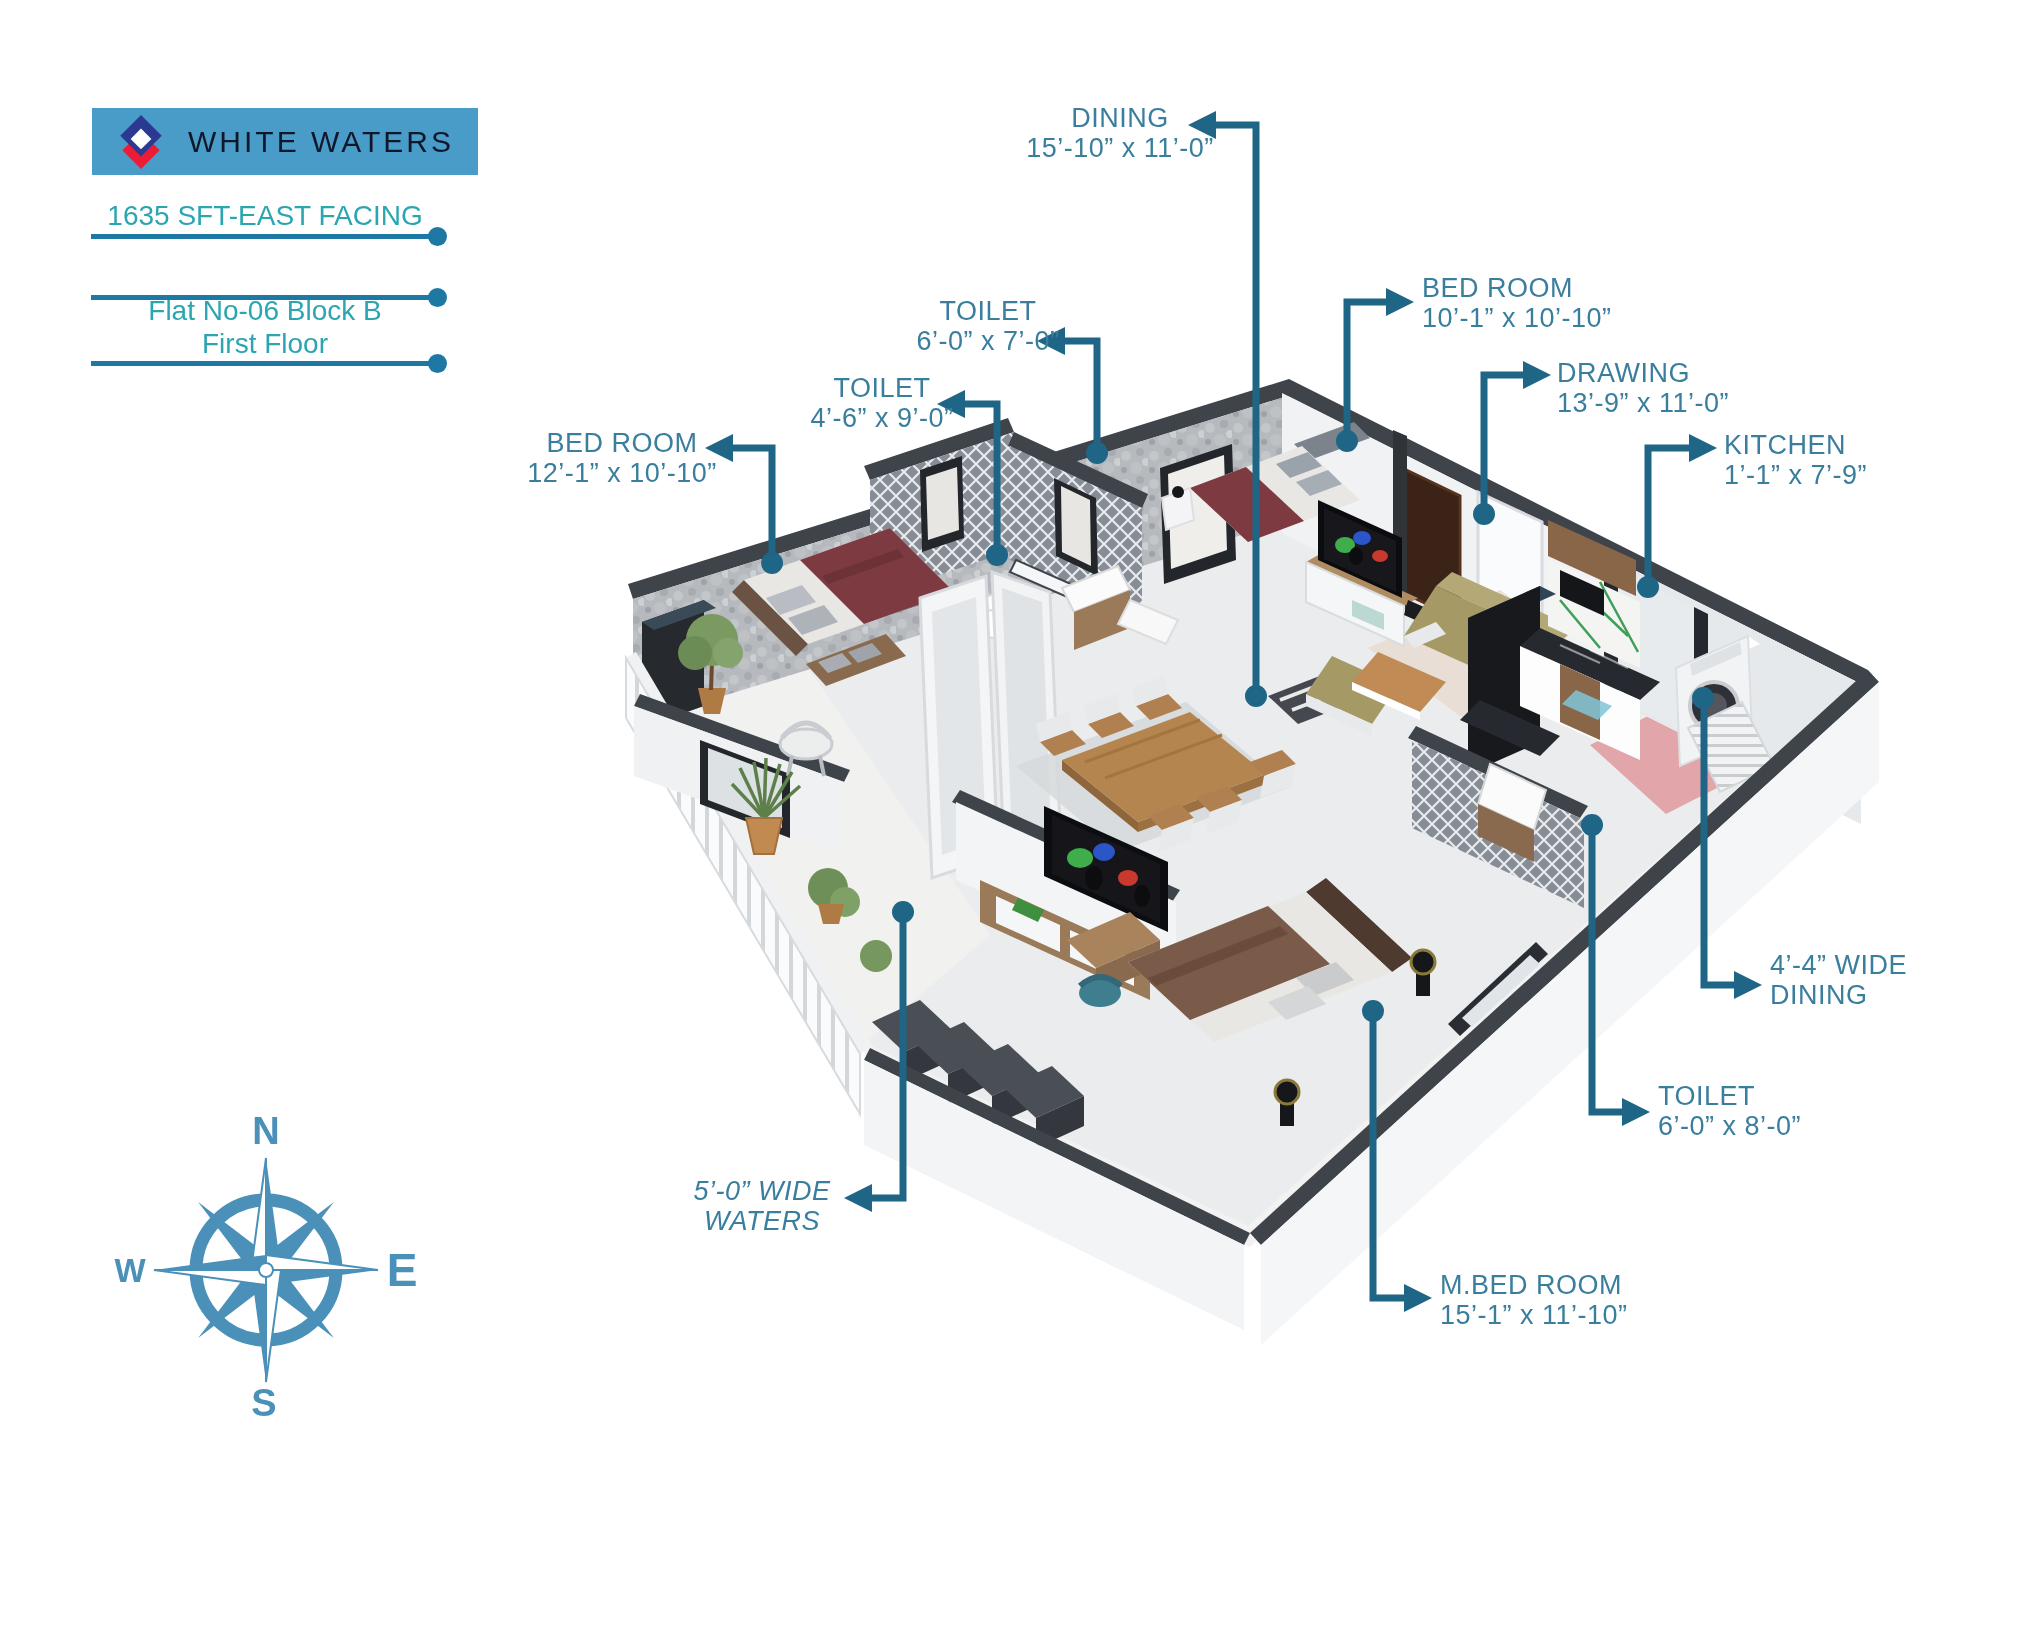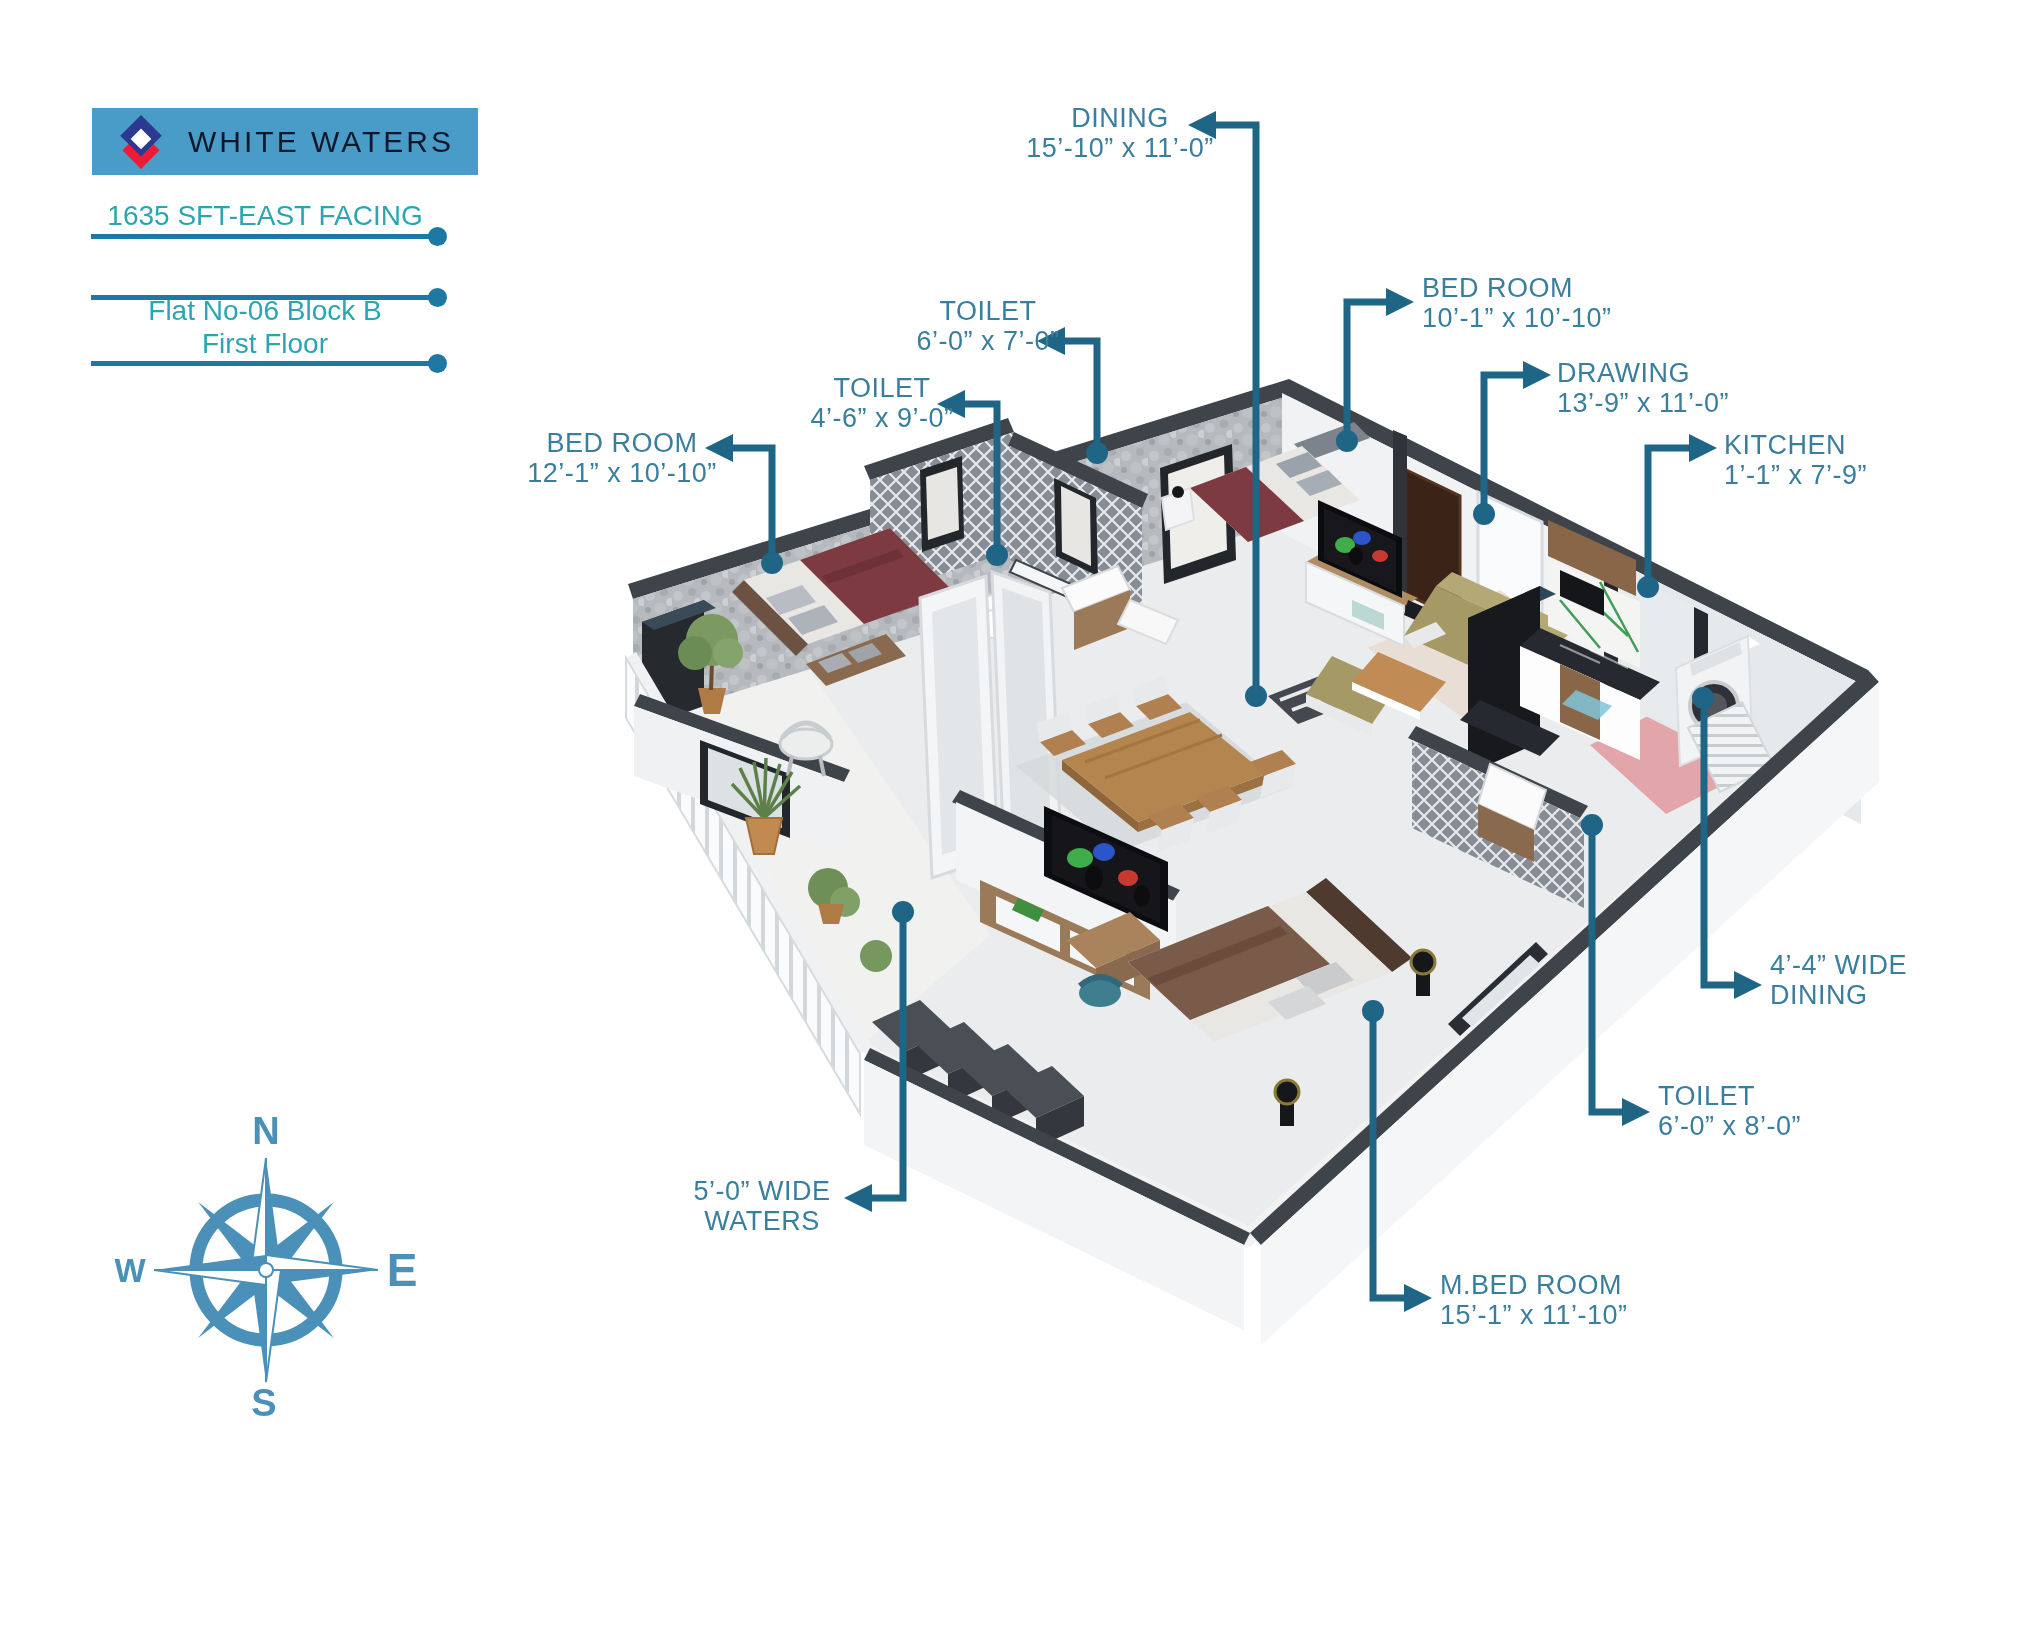--- a/index.html
+++ b/index.html
@@ -455,18 +455,18 @@
     <div>DINING</div>
   </div>
   <div class="label" style="left:1658px;top:1081px;">
     <div>TOILET</div>
     <div>6’-0” x 8’-0”</div>
   </div>
   <div class="label" style="left:1440px;top:1270px;">
     <div>M.BED ROOM</div>
     <div>15’-1” x 11’-10”</div>
   </div>
-  <div class="label center" style="left:612px;top:1176px;">
+  <div class="label center" style="left:612px;top:1176px;font-style:italic;">
     <div>5’-0” WIDE</div>
     <div>WATERS</div>
   </div>
 
 </div>
 
 </body></html>

